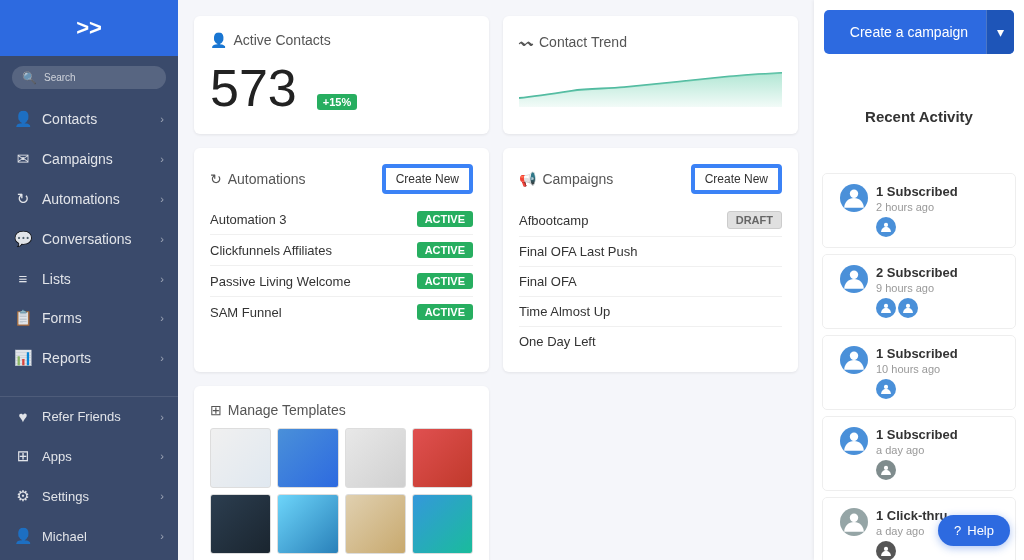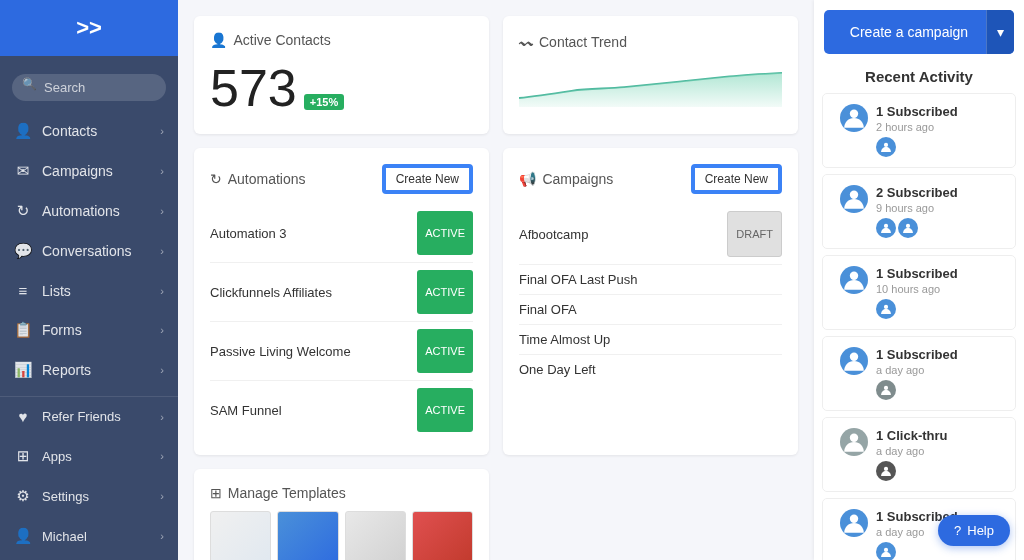--- a/index.html
+++ b/index.html
@@ -29,23 +29,22 @@
     .sidebar-search {
       padding: 10px 12px;
     }
     .sidebar-search input {
       width: 100%;
       background: rgba(255,255,255,0.15);
       border: none;
       border-radius: 20px;
       padding: 6px 12px 6px 32px;
       color: white;
-      font-size: 13px;
+      font-size: 10px;
       outline: none;
-      margin-top: 8px;
     }
     .sidebar-search input::placeholder { color: rgba(255,255,255,0.7); }
     .search-wrap {
       position: relative;
     }
     .search-wrap .search-icon-inner {
       position: absolute;
       left: 10px;
       top: 50%;
       transform: translateY(-50%);
@@ -111,21 +110,21 @@
     }
 
     
     .active-contacts-card { grid-column: 1; }
     .contacts-number {
       font-size: 52px;
       font-weight: 300;
       color: #222;
       display: flex;
       align-items: baseline;
-      gap: 7px;
+      gap: 20px;
     }
     .contacts-badge {
       background: #27ae60;
       color: white;
       font-size: 11px;
       padding: 2px 6px;
       border-radius: 3px;
       font-weight: 600;
     }
 
@@ -155,23 +154,23 @@
       align-items: center;
       justify-content: space-between;
       padding: 7px 0;
       border-bottom: 1px solid #f0f0f0;
       font-size: 13px;
       color: #333;
     }
     .automation-item:last-child { border-bottom: none; }
     .status-badge {
       font-size: 11px;
-      padding: 16px 8px;
+      padding: 2px 8px;
       border-radius: 3px;
-      font-weight: 400;
+      font-weight: 700;
     }
     .status-active { background: #27ae60; color: white; }
     .status-draft { background: #e0e0e0; color: #666; border: 1px solid #ccc; }
 
     
     .campaigns-card { grid-column: 2; }
     .campaign-list { margin-top: 6px; }
     .campaign-item {
       display: flex;
       align-items: center;
@@ -210,20 +209,21 @@
 
     
     .right-panel {
       width: 210px;
       background: white;
       display: flex;
       flex-direction: column;
       height: 560px;
       flex-shrink: 0;
       box-shadow: -1px 0 3px rgba(0,0,0,0.06);
+      gap: 40px;
     }
     .create-campaign-btn {
       background: #2d6ae0;
       color: white;
       border: none;
       padding: 14px 16px;
       font-size: 14px;
       font-weight: 500;
       cursor: pointer;
       display: flex;

